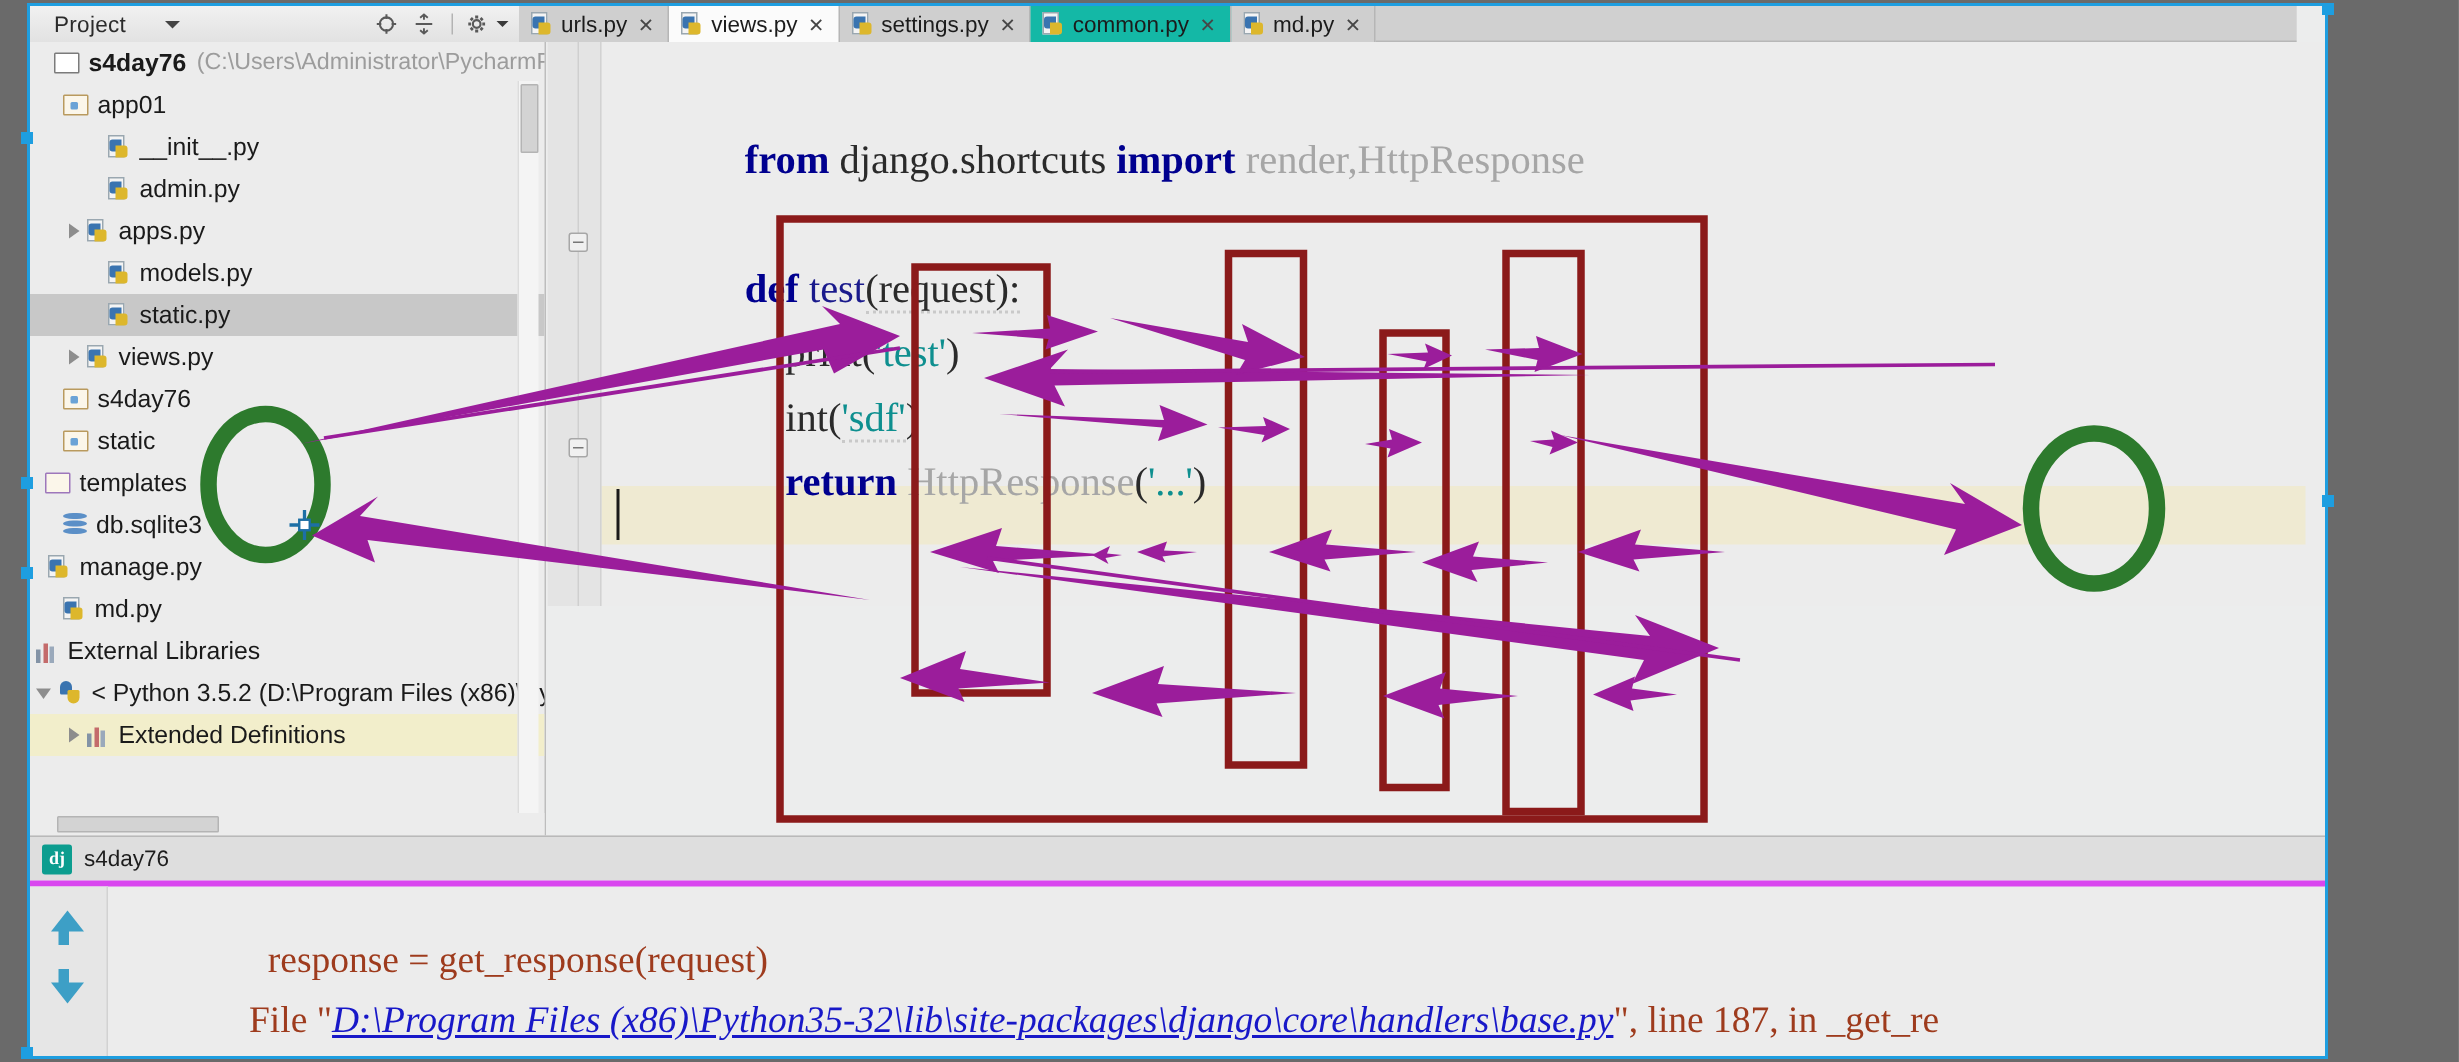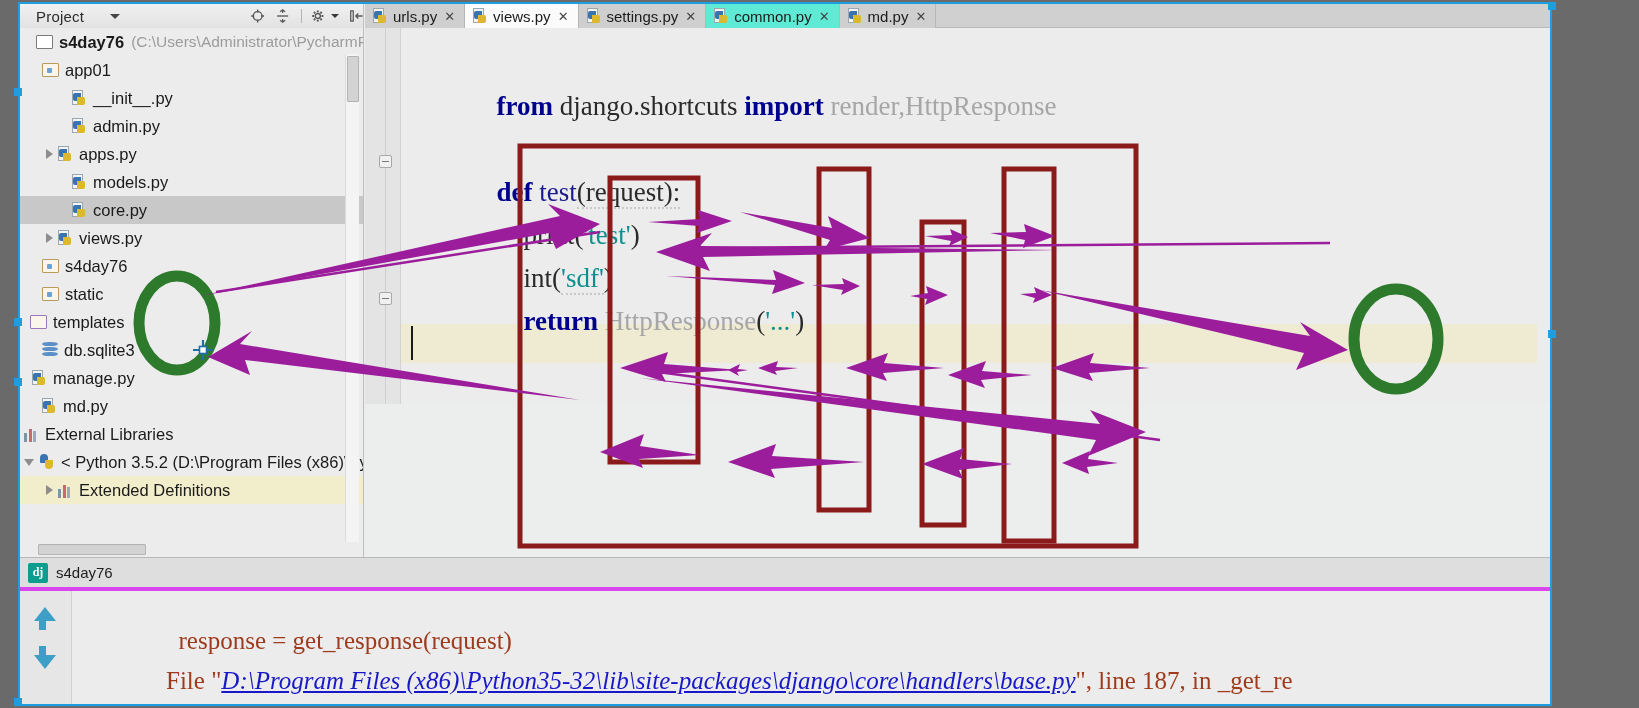--- a/index.html
+++ b/index.html
@@ -43,31 +43,31 @@
   }
   .proj-tools {
     position: absolute; left: 230px; top: 0; width: 114px; height: 24px;
     display: flex; align-items: center; gap: 10px;
   }
   .ticon { width: 18px; height: 18px; opacity: .82; }
   .tool-sep { width: 1px; height: 14px; background: #b3b3b3; }
 
   
   .tabstrip {
-    position: absolute; left: 345px; top: 0; width: 1185px; height: 24px;
+    position: absolute; left: 326px; top: 0; width: 1185px; height: 24px;
     background: #d6d6d6; display: flex; align-items: flex-end;
   }
   .tab {
     height: 24px; display: flex; align-items: center; gap: 5px;
     padding: 0 9px 0 8px; font-size: 15px; color: #1b1b1b;
     background: #cfcfcf; border-right: 1px solid #b6b6b6;
     position: relative; white-space: nowrap;
   }
   .tab.active { background: #fbfbfb; }
-  .tab.yellow { background: #5eead4; }
+  .tab.yellow { background: #14b8a6; }
   .tab-x { font-size: 13px; color: #464646; margin-left: 2px; }
   .tabfill { flex: 1 1 auto; height: 24px; background: #d0d0d0;
              border-bottom: 1px solid #b7b7b7; }
 
   
   .pyicon { width: 15px; height: 16px; position: relative; flex: 0 0 auto; }
   .pyicon .pg { position: absolute; left: 0; top: 0; width: 11px; height: 15px;
                 background: #f4f4f4; border: 1px solid #9aa7b0; }
   .pyicon .pb { position: absolute; left: 1px; top: 3px; width: 8px; height: 8px;
                 background: #3a74b0; border-radius: 2px 0 0 2px; }
@@ -349,21 +349,21 @@
           </span>
         <span class="lbl">models.py</span>
       </div>
 
       <div class="row sel" style="padding-left:52px">
         <span class="pyicon">
             <span class="pg"></span>
             <span class="pb"></span>
             <span class="py2"></span>
           </span>
-        <span class="lbl">core.py</span>
+        <span class="lbl">static.py</span>
       </div>
 
       <div class="row" style="padding-left:26px">
         <span class="arrow"></span>
         <span class="pyicon">
             <span class="pg"></span>
             <span class="pb"></span>
             <span class="py2"></span>
           </span>
         <span class="lbl">views.py</span>

